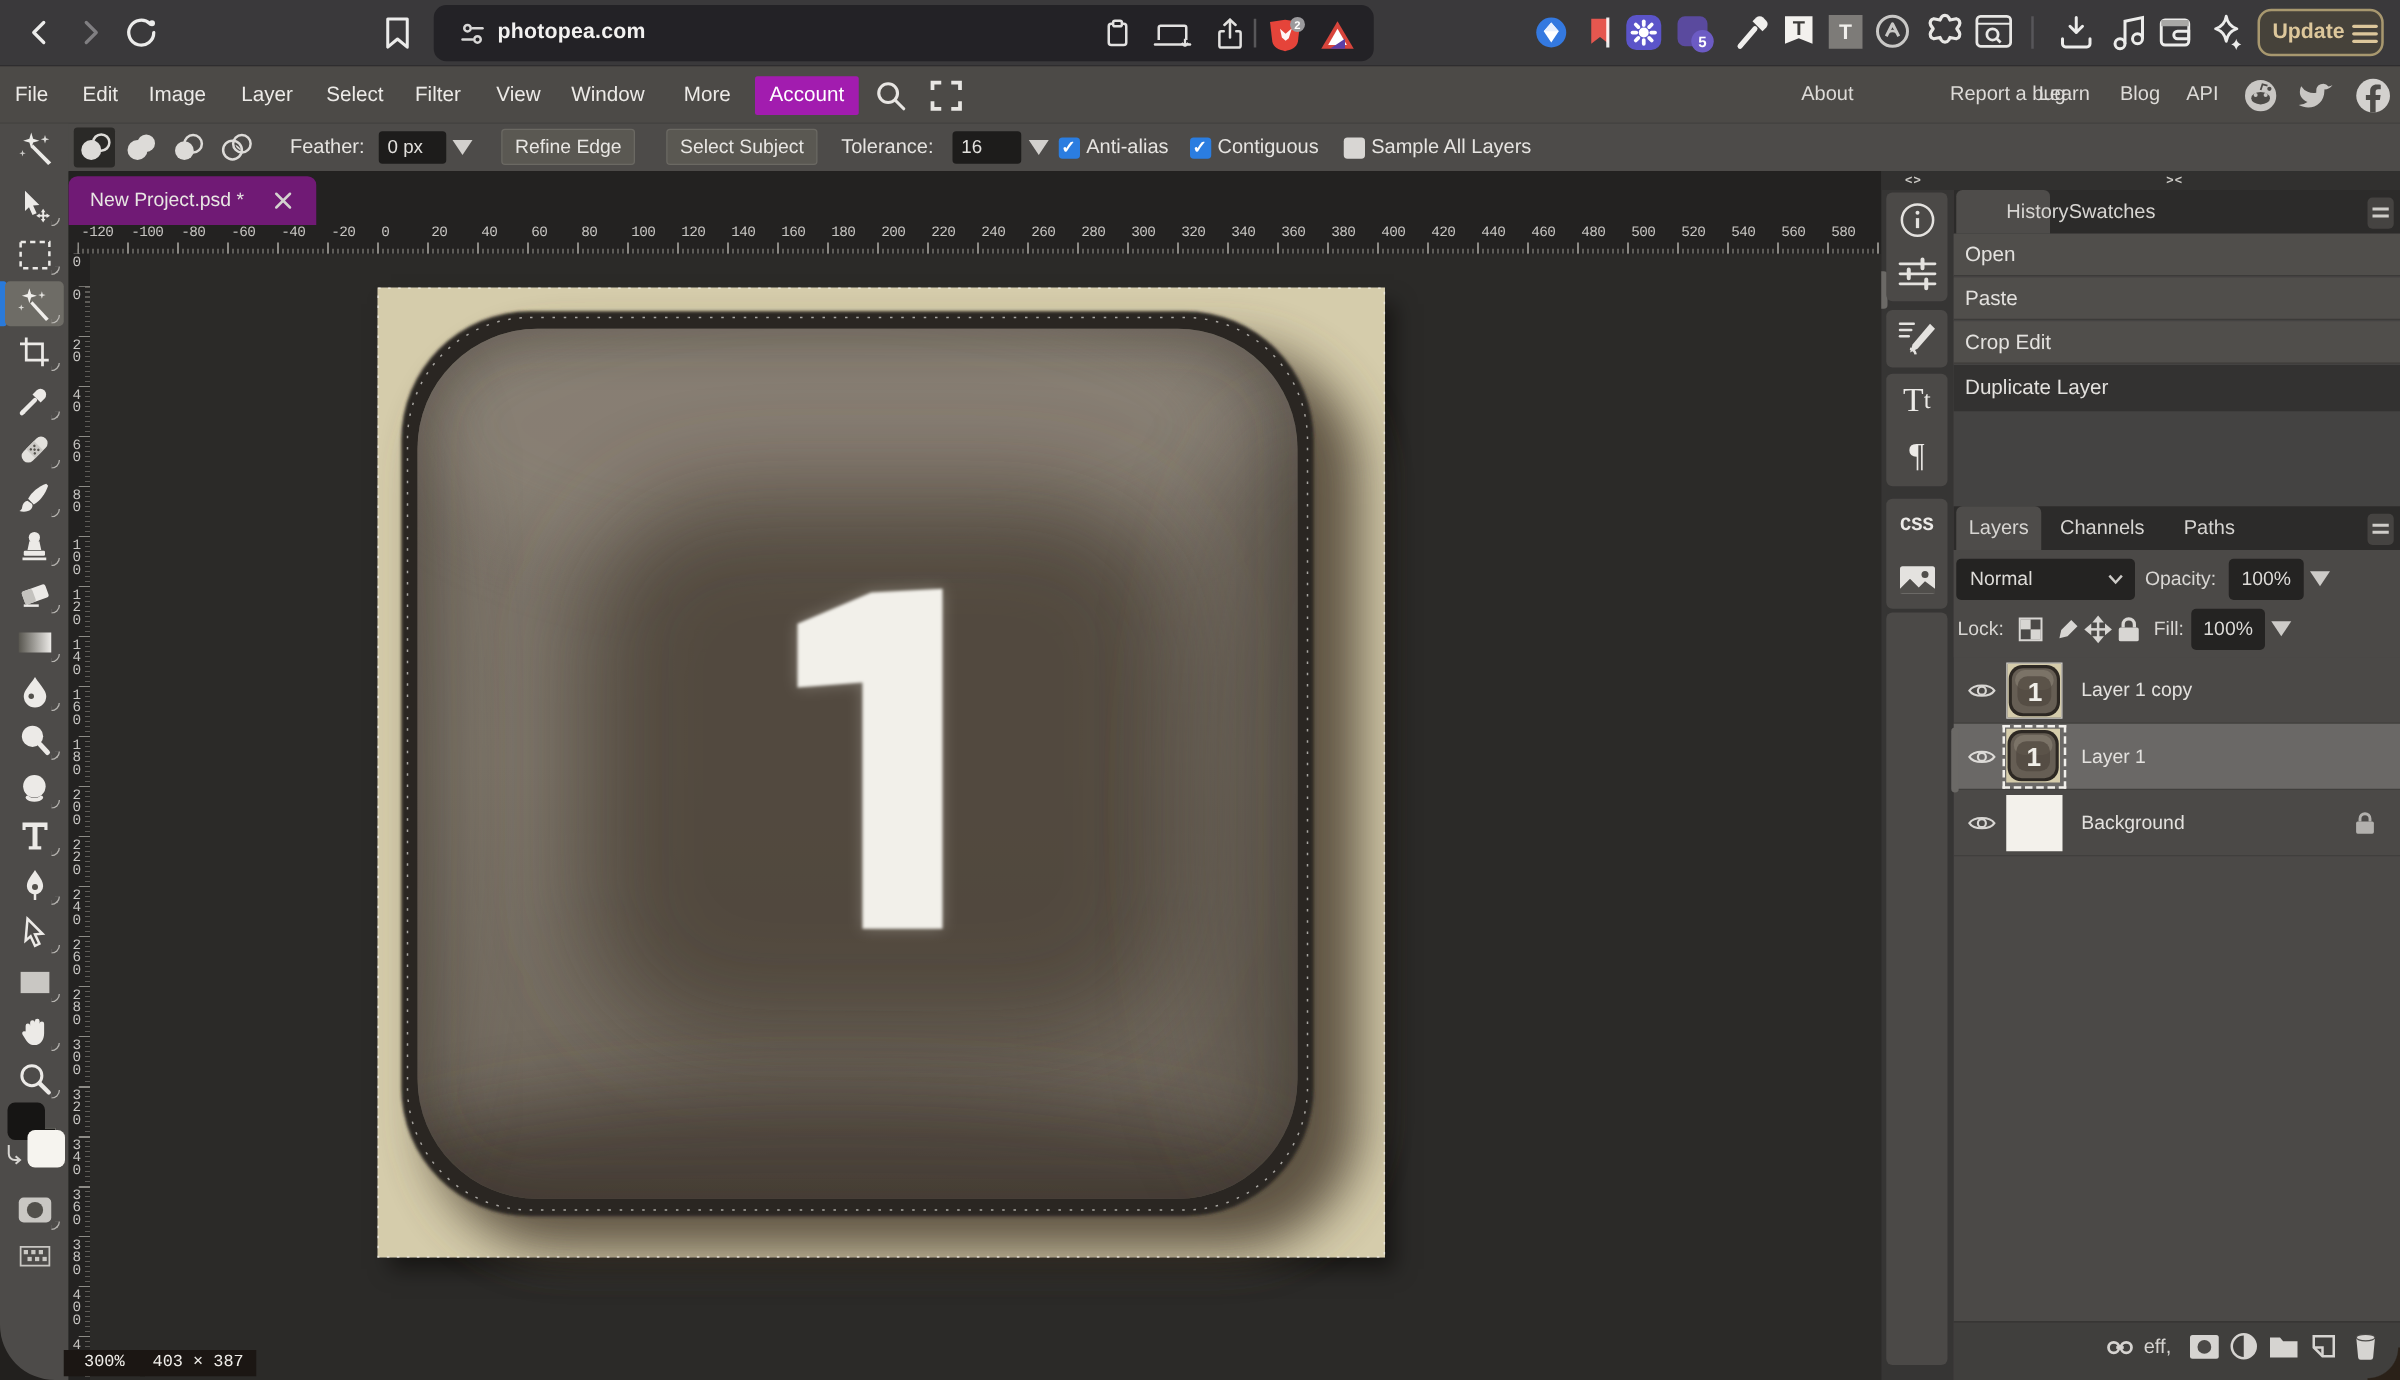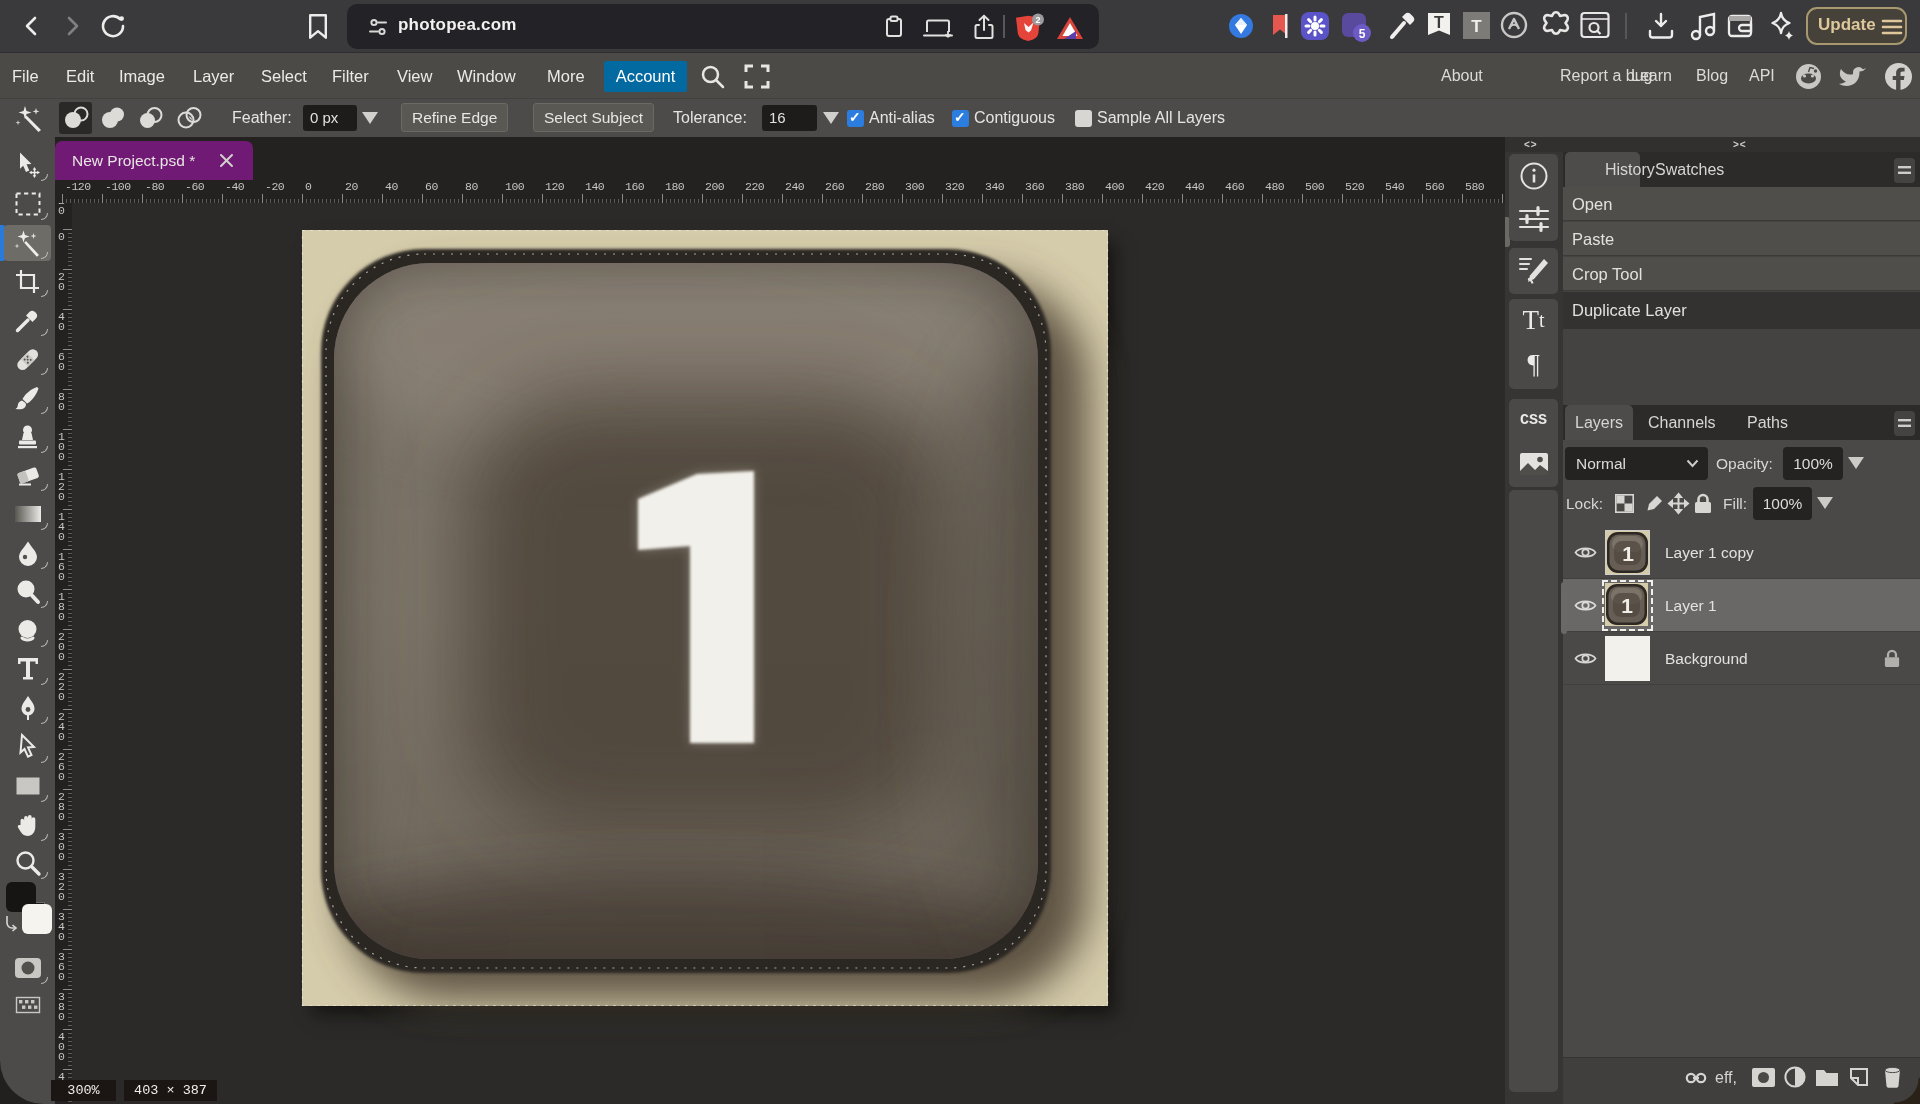--- a/index.html
+++ b/index.html
@@ -10,21 +10,21 @@
   
   #browser { left:0; top:0; width:1920px; height:53px; background:#3a393b; border-bottom:1px solid #2e2d2f; }
   .bicon { position:absolute; color:#e6e5e4; }
   #urlbar { position:absolute; left:347px; top:4px; width:752px; height:45px; background:#232226; border-radius:10px 10px 10px 10px; }
   #urltext { position:absolute; left:51px; top:11px; font-size:17px; font-weight:700; color:#f2f1f0; letter-spacing:.2px; }
 
   
   #menubar { left:0; top:53px; width:1920px; height:46px; background:#4c4a47; border-bottom:1px solid #434140; }
   .mitem { position:absolute; top:0; height:46px; line-height:46px; color:#eceae7; font-size:16.5px; }
   .mitem2 { position:absolute; top:0; height:46px; line-height:46px; color:#dddbd8; font-size:16px; }
-  #account { position:absolute; left:604px; top:8px; width:83px; height:31px; background:#0369a1; color:#fff; font-size:16.5px; line-height:31px; text-align:center; border-radius:2px; }
+  #account { position:absolute; left:604px; top:8px; width:83px; height:31px; background:#a21caf; color:#fff; font-size:16.5px; line-height:31px; text-align:center; border-radius:2px; }
 
   
   #optbar { left:0; top:99px; width:1920px; height:38px; background:#4d4b49; }
   .olabel { position:absolute; top:0; height:38px; line-height:38px; color:#e6e4e1; font-size:16px; }
   .oinput { position:absolute; top:6px; height:26px; background:#1d1c1b; border-radius:3px; color:#e2e0dd; font-size:15px; line-height:26px; padding-left:7px; }
   .obtn { position:absolute; top:4px; height:29px; background:#5a5852; border:1px solid #6b6963; border-radius:3px; color:#e8e6e3; font-size:15.5px; line-height:27px; padding:0 10px; }
   .otri { position:absolute; width:0; height:0; border-left:8px solid transparent; border-right:8px solid transparent; border-top:12px solid #d2d0cd; }
   .ocheck { position:absolute; top:11px; width:17px; height:17px; border-radius:3px; }
   .ocheck.on { background:#2b7de0; }
   .ocheck.on:after { content:"✓"; position:absolute; left:2px; top:-1px; color:#fff; font-size:14px; font-weight:700; }
@@ -843,21 +843,21 @@
         <div class="ptab ptabsel" style="left:2px;width:75px;padding-left:40px;">History</div>
         <div class="ptab" style="left:92px;">Swatches</div>
         <div class="pmenubtn"><svg width="13" height="13" viewBox="0 0 13 13" style="margin:6px 0 0 4px;">
               <rect x="0" y="2" width="13" height="2.4" fill="#cfcdc9"></rect>
               <rect x="0" y="7.6" width="13" height="2.4" fill="#cfcdc9"></rect>
             </svg></div>
       </div>
       <div style="position:absolute;left:0;top:35px;width:357px;height:218px;background:#444342;">
         <div class="hrow" style="top:0;">Open</div>
         <div class="hrow" style="top:35px;">Paste</div>
-        <div class="hrow" style="top:70px;">Crop Tool</div>
+        <div class="hrow" style="top:70px;">Crop Edit</div>
         <div class="hrow" style="top:105px;height:37px;line-height:37px;background:#333231;border-bottom:none;">Duplicate Layer</div>
       </div>
 
       <div class="ptabbar" style="top:253px;">
         <div class="ptab ptabsel" style="left:2px;width:68px;">Layers</div>
         <div class="ptab" style="left:85px;">Channels</div>
         <div class="ptab" style="left:184px;">Paths</div>
         <div class="pmenubtn"><svg width="13" height="13" viewBox="0 0 13 13" style="margin:6px 0 0 4px;">
               <rect x="0" y="2" width="13" height="2.4" fill="#cfcdc9"></rect>
               <rect x="0" y="7.6" width="13" height="2.4" fill="#cfcdc9"></rect>
@@ -967,15 +967,15 @@
           </svg>
         <svg style="position:absolute;left:320px;top:8px;" width="19" height="22" viewBox="0 0 19 22">
             <path d="M2 4 h15 l-1.5 16 a2 2 0 0 1 -2 1.8 h-8 a2 2 0 0 1 -2 -1.8 z" fill="#d6d4d1"></path>
             <ellipse cx="9.5" cy="4" rx="7.5" ry="2.6" fill="#d6d4d1" stroke="#4b4947" stroke-width="1"></ellipse>
           </svg>
       </div>
     </div>
     <div style="position:absolute;right:0;bottom:0;width:26px;height:26px;background:radial-gradient(circle at 0 0, transparent 24px, #2a2118 25px);"></div>
   </div>
   <div class="abs statbox" style="left:51px;top:1080px;width:65px;height:21px;line-height:21px;">300%</div>
-  <div class="abs statbox" style="left:124px;top:1080px;width:93px;height:21px;line-height:21px;">403 × 387</div>
+  <div class="abs statbox" style="left:112px;top:1080px;width:93px;height:21px;line-height:21px;">403 × 387</div>
   <div class="abs" style="left:0;top:1060px;width:44px;height:44px;"></div>
 </div>
 
 </body></html>

